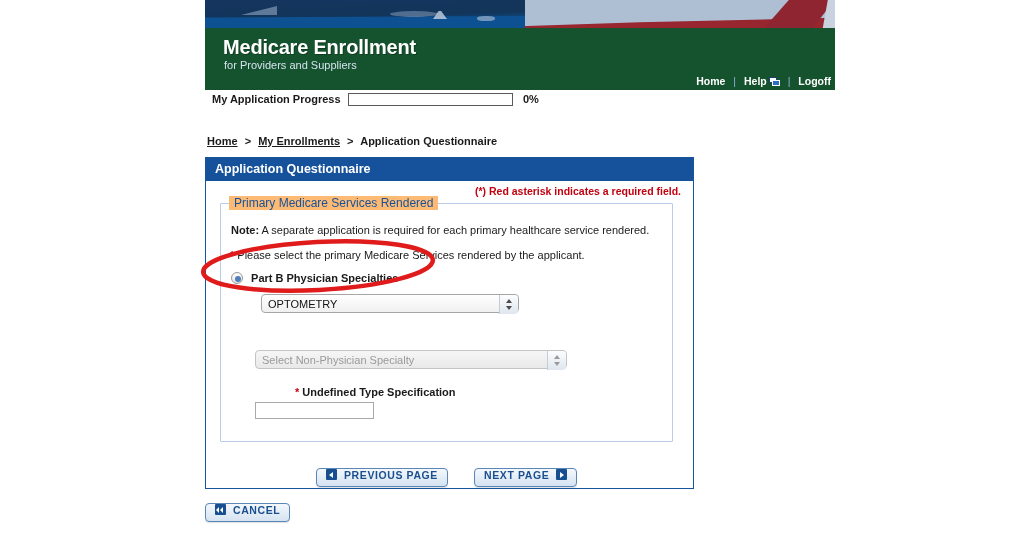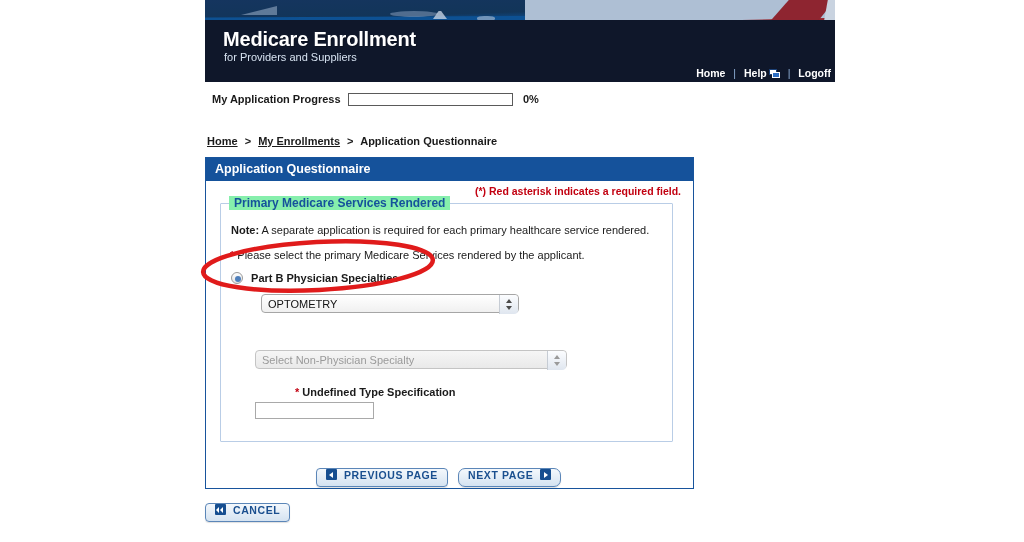--- a/index.html
+++ b/index.html
@@ -63,22 +63,22 @@
     position:absolute; left:228px; top:11px; width:14px; height:8px;
     background:#c5d2e2; opacity:.8;
     clip-path: polygon(40% 0, 58% 0, 100% 100%, 0 100%);
   }
   .flag-boat2{
     position:absolute; left:272px; top:16px; width:18px; height:5px;
     background:#9cb0c9; opacity:.7; border-radius:40%;
   }
 
   .banner-body {
-    position:absolute; left:0; top:20px; width:630px; height:62px;
-    background:#0f172a;
+    position:absolute; left:0; top:28px; width:630px; height:62px;
+    background:#14532d;
   }
   .brand-title {
     position:absolute; left:18px; top:8px;
     color:#ffffff; font-size:20px; font-weight:bold; letter-spacing:-.2px;
     text-shadow:1px 1px 0 rgba(0,0,0,.25);
   }
   .brand-sub {
     position:absolute; left:19px; top:31px;
     color:#d6e2f0; font-size:11px; font-weight:normal;
   }
@@ -141,22 +141,22 @@
   .required-note{
     position:absolute; right:12px; top:4px;
     color:#c20010; font-size:10.5px; font-weight:bold;
   }
 
   .fieldset{
     position:absolute; left:14px; top:22px; width:453px; height:239px;
     border:1px solid #b9cde6; border-radius:1px;
   }
   .legend{
-    position:absolute; left:8px; top:-8px; background:#86efac; padding:0 5px;
-    color:#15529b; font-size:12px; font-weight:bold;
+    position:absolute; left:8px; top:-8px; background:#fdba74; padding:0 5px;
+    color:#15529b; font-size:12px; font-weight:normal;
   }
   .note{
     position:absolute; left:10px; top:20px; font-size:11px; color:#1a1a1a;
   }
   .note b{ font-weight:bold; }
   .instruct{
     position:absolute; left:9px; top:45px; font-size:11px; color:#1a1a1a;
   }
   .ast{ color:#c20010; font-weight:bold; }
 
@@ -227,21 +227,21 @@
   .btn .sq .tri.right{ left:4px; border-left:4px solid #ffffff; }
   .btn .sq .chev{
     position:absolute; top:2.5px; width:0; height:0;
     border-top:3px solid transparent; border-bottom:3px solid transparent;
     border-right:3.5px solid #ffffff;
   }
   .btn .sq .chev.c1{ left:1px; }
   .btn .sq .chev.c2{ left:4.5px; }
 
   #prev-btn{ left:316px; top:468px; }
-  #next-btn{ left:458px; top:468px;border-radius:7px; }
+  #next-btn{ left:474px; top:468px; }
   #cancel-btn{ left:205px; top:503px; }
 
   
   .annot{
     position:absolute; left:198px; top:238px; width:240px; height:56px;
     pointer-events:none;
   }
 </style>
 </head>
 <body>

